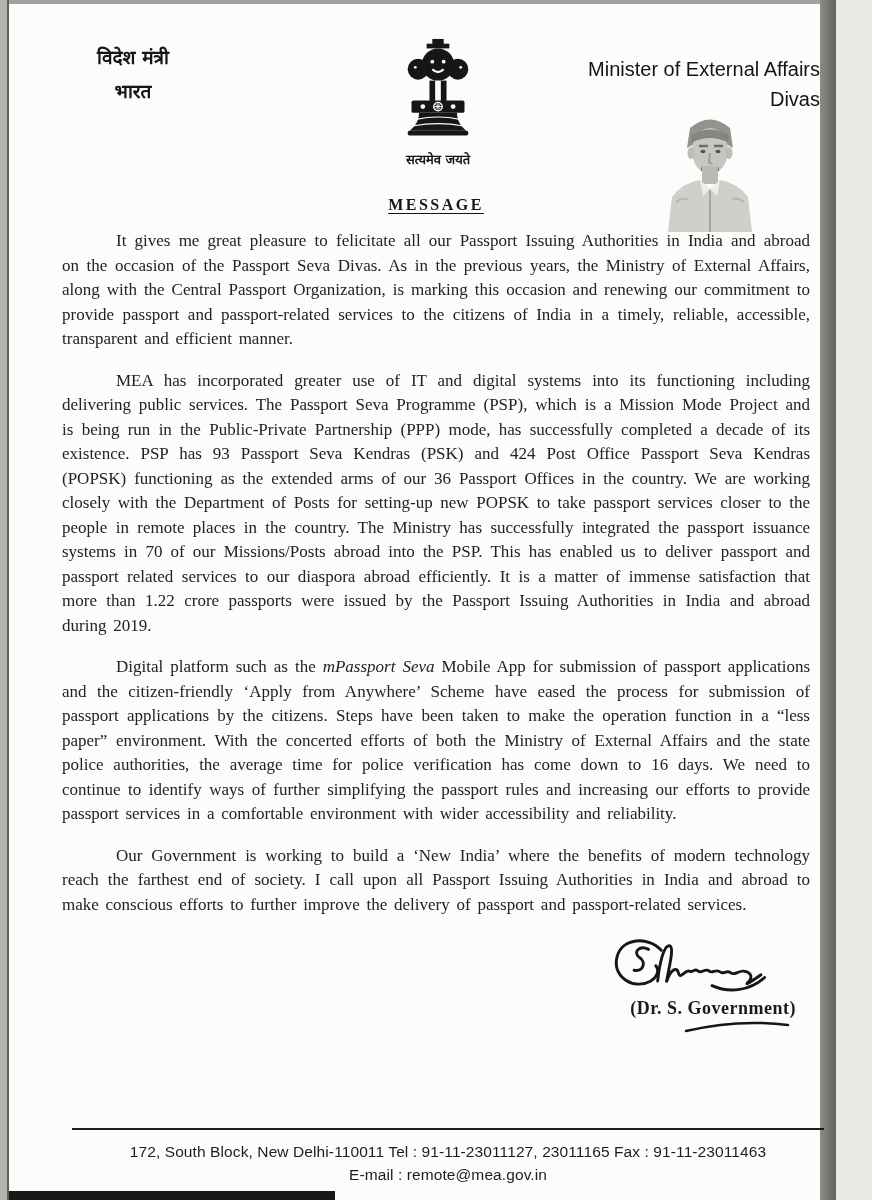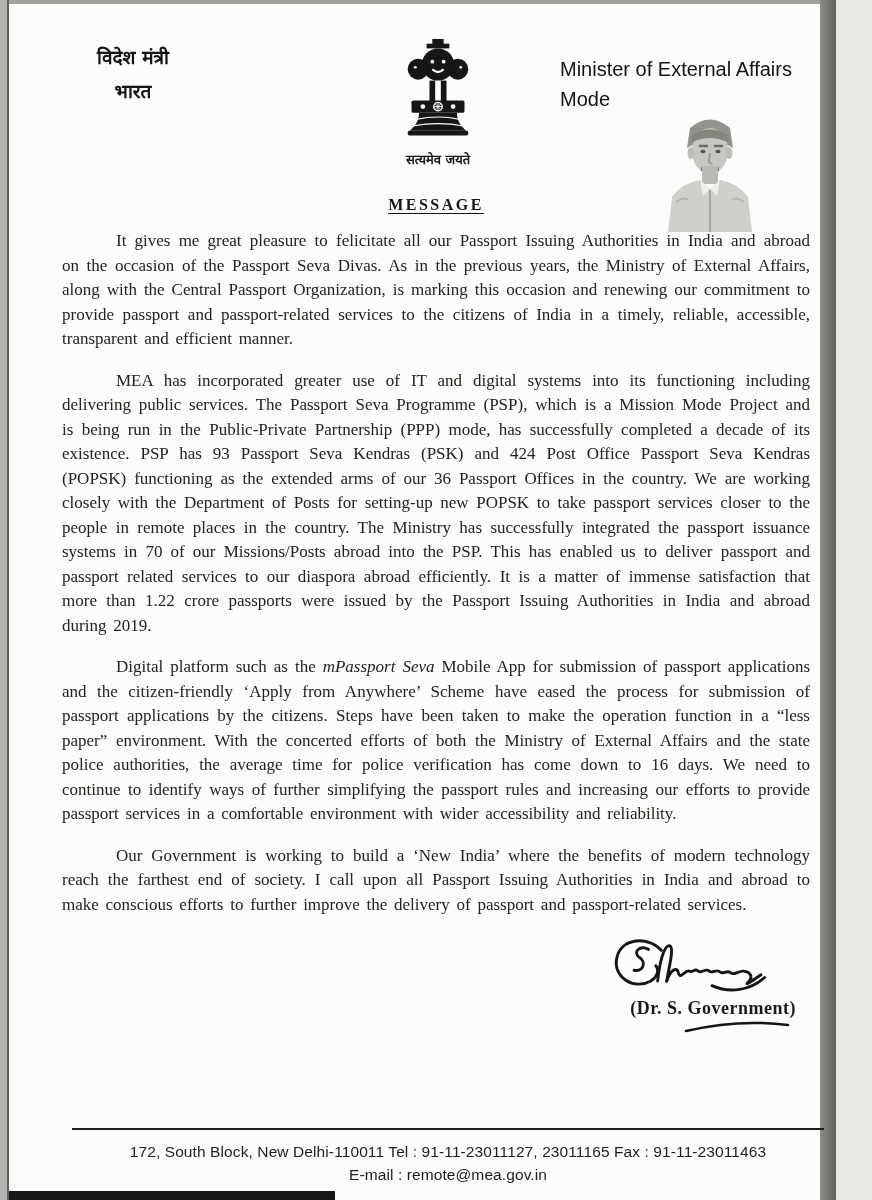--- a/index.html
+++ b/index.html
@@ -31,21 +31,21 @@
     font-weight: bold; color: #161616;
     font-family: "DejaVu Sans", sans-serif;
   }
   .emblem-block { position: absolute; left: 386px; top: 38px; width: 104px; text-align: center; }
   .emblem-motto {
     margin-top: 2px; font-size: 13px; font-weight: bold; color: #161616;
     font-family: "DejaVu Sans", sans-serif; white-space: nowrap;
   }
   .eng-block {
     position: absolute; left: 560px; top: 54px; width: 260px;
-    text-align: left; font-size: 20px; line-height: 30px; color: #141414;
+    text-align: right; font-size: 20px; line-height: 30px; color: #141414;
     font-family: "Liberation Sans", sans-serif;
   }
   .portrait { position: absolute; left: 656px; top: 106px; }
 
   
   .letter-main { position: absolute; left: 62px; top: 196px; width: 748px; }
   .letter-title {
     text-align: center; font-size: 16px; font-weight: bold;
     letter-spacing: 2.5px; margin-bottom: 15px; color: #161616;
     text-decoration: underline; text-underline-offset: 3px;
@@ -121,21 +121,21 @@
         <path d="M40,68 v9 M35.5,72.5 h9 M37,69.5 l6,6 M43,69.5 l-6,6" stroke-width="1"></path>
         <path d="M17,86 Q40,81 63,86" stroke-width="1.2"></path>
         <path d="M13,93 Q40,88 67,93" stroke-width="1.2"></path>
       </g>
     </svg>
     <div class="emblem-motto">सत्यमेव जयते</div>
   </div>
 
   <div class="eng-block">
     <div>Minister of External Affairs</div>
-    <div>Mode</div>
+    <div>Divas</div>
   </div>
 
   <svg class="portrait" width="108" height="126" viewBox="0 0 108 126">
     <path d="M34,22 Q54,5 74,22 L77,42 Q54,28 31,42 Z" fill="#92928e"></path>
     <ellipse cx="54" cy="45" rx="18" ry="23" fill="#c6c6c2"></ellipse>
     <path d="M36,29 Q54,18 72,29 L73,37 Q54,27 35,37 Z" fill="#86867f"></path>
     <ellipse cx="35" cy="47" rx="3.5" ry="6" fill="#bcbcb8"></ellipse>
     <ellipse cx="73" cy="47" rx="3.5" ry="6" fill="#bcbcb8"></ellipse>
     <path d="M43,40 h9 M58,40 h9" stroke="#6d6d69" stroke-width="2.4"></path>
     <ellipse cx="47" cy="45.5" rx="2.6" ry="1.8" fill="#55554f"></ellipse>

